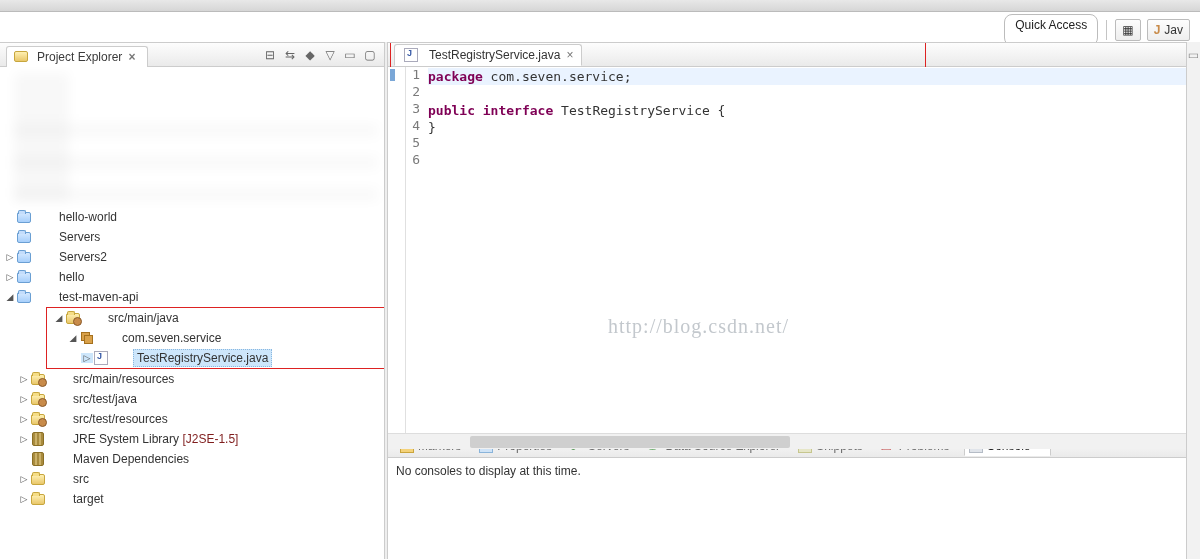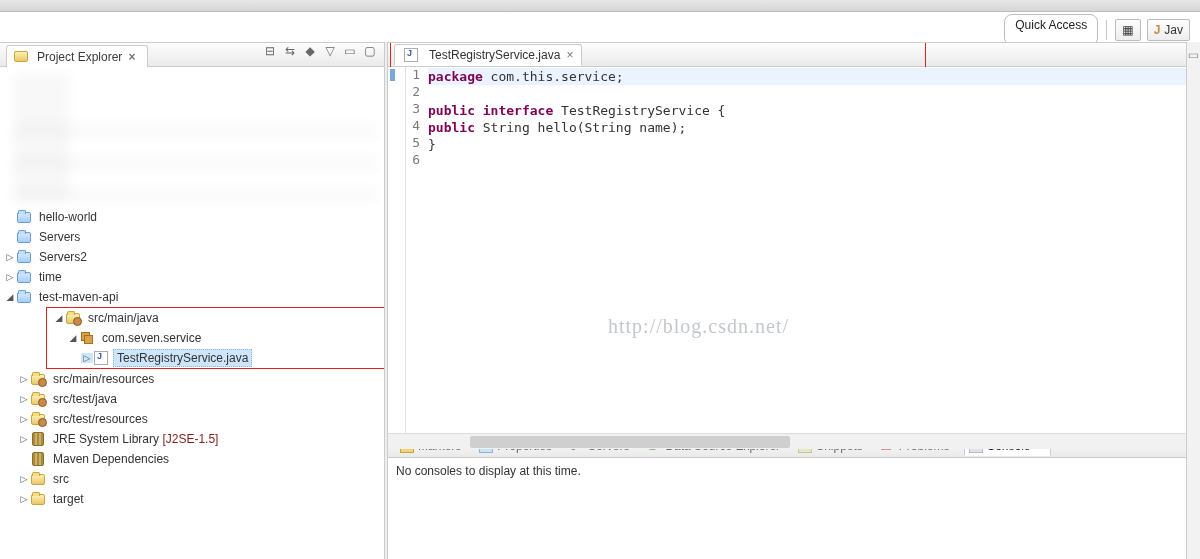--- a/index.html
+++ b/index.html
@@ -8,36 +8,36 @@
   .quickbar { position: absolute; top: 14px; right: 10px; display: flex; gap: 6px; align-items: center; }
   .quickbar .box { background: #fff; border: 1px solid #bcbcbc; padding: 3px 10px; height: 32px; line-height: 14px; color: #222; border-radius: 8px; }
   .quickbar .pbtn { display: flex; align-items: center; gap: 4px; border: 1px solid #bcbcbc; background: linear-gradient(#fdfdfd,#eee); padding: 2px 6px; height: 22px; color: #333; border-radius: 2px; }
   .quickbar .sep { width:1px; height:20px; background:#c4c4c4; margin:0 2px; }
 
   .workspace { position: absolute; top: 42px; left: 0; right: 0; bottom: 0; display: flex; background: #fff; }
   .vsplit { width: 4px; background: #eee; border-left: 1px solid #ccc; border-right: 1px solid #ccc; }
 
   
   .sidebar { width: 384px; display: flex; flex-direction: column; border-top: 1px solid #ccc; }
-  .viewheader { height: 24px; display: flex; gap: 4px; padding: 0 6px; border-bottom: 1px solid #ccc; background: linear-gradient(#fdfdfd,#eaeaea); }
+  .viewheader { height: 24px; display: flex; align-items: center; gap: 4px; padding: 0 6px; border-bottom: 1px solid #ccc; background: linear-gradient(#fdfdfd,#eaeaea); }
   .viewheader .title { display: flex; align-items: center; gap: 4px; padding: 2px 10px 2px 6px; background: #fff; border: 1px solid #ccc; border-bottom: 1px solid #fff; border-radius: 3px 3px 0 0; position: relative; top: 2px; }
   .viewheader .title .lbl { color: #3b3b3b; }
   .viewheader .close { color: #777; font-weight: bold; cursor: pointer; padding: 0 2px; }
   .viewheader .spacer { flex: 1; }
   .tbico { width: 16px; height: 16px; display: inline-flex; align-items: center; justify-content: center; color: #666; font-size: 12px; cursor: pointer; }
 
   .tree { flex: 1; overflow: auto; padding: 4px 0 4px 0; background: #fff; position: relative; }
   .tree ul { list-style: none; padding-left: 14px; }
   .tree > ul { padding-left: 2px; }
   .tree li { white-space: nowrap; }
   .row { display: flex; align-items: center; height: 20px; padding-left: 2px; }
   .twist { width: 12px; text-align: center; font-size: 9px; color: #555; cursor: pointer; user-select: none; }
   .twist.empty { visibility: hidden; }
   .nico { width: 16px; height: 16px; margin-right: 4px; display: inline-flex; align-items: center; justify-content: center; }
-  .nlabel { padding: 1px 3px; }
+  .nlabel { padding: 1px 3px; margin-left: 20px; }
   .nlabel.sel { background: #cde6fb; border: 1px dotted #8ab8e0; }
   .nlabel .lib { color: #7f1d1d; }
   .sel-arrow { background: #cde6fb; }
 
   .icon-folder { background: linear-gradient(#fff0b2,#e9c76a); border: 1px solid #c7a63d; border-radius: 2px; width: 14px; height: 11px; position: relative; }
   .icon-folder::before { content: ""; position: absolute; top: -3px; left: 0; width: 6px; height: 3px; background: #f5dd87; border: 1px solid #c7a63d; border-bottom: none; border-radius: 2px 2px 0 0; }
   .icon-srcfolder { background: linear-gradient(#fff0b2,#e9c76a); border: 1px solid #c7a63d; border-radius: 2px; width: 14px; height: 11px; position: relative; }
   .icon-srcfolder::after { content: ""; position: absolute; right: -3px; bottom: -3px; width: 7px; height: 7px; border-radius: 50%; background: #c88b4a; border: 1px solid #8a5a2a; }
   .icon-srcfolder::before { content: ""; position: absolute; top: -3px; left: 0; width: 6px; height: 3px; background: #f5dd87; border: 1px solid #c7a63d; border-bottom: none; border-radius: 2px 2px 0 0; }
   .icon-pkg { width: 12px; height: 12px; position: relative; }
@@ -155,21 +155,21 @@
               </span>
               <span class="nlabel">Servers2</span>
             </div>
           </li>
         <li>
             <div class="row">
               <span class="twist">▷</span>
               <span class="nico">
                 <span class="icon-proj"></span>
               </span>
-              <span class="nlabel">time</span>
+              <span class="nlabel">hello</span>
             </div>
           </li>
 
         <li>
           <div class="row">
               <span class="twist">◢</span>
               <span class="nico">
                 <span class="icon-proj"></span>
               </span>
               <span class="nlabel">test-maven-api</span>
@@ -297,24 +297,23 @@
           </div>
         <div class="lnum">
           <div>1</div>
           <div>2</div>
           <div>3</div>
           <div>4</div>
           <div>5</div>
           <div>6</div>
         </div>
         <div class="code">
-          <div class="hl"><span class="kw">package</span><span> com.this.service;</span></div>
+          <div class="hl"><span class="kw">package</span><span> com.seven.service;</span></div>
           <div></div>
           <div><span class="kw">public</span> <span class="kw">interface</span><span> TestRegistryService {</span></div>
-          <div><span class="kw">public</span><span> String hello(String name);</span></div>
           <div>}</div>
           <div></div>
         </div>
         <div class="watermark">http://blog.csdn.net/</div>
       </div>
       <div class="ed-hsb">
           <div class="thumb"></div>
         </div>
     </div>
 

